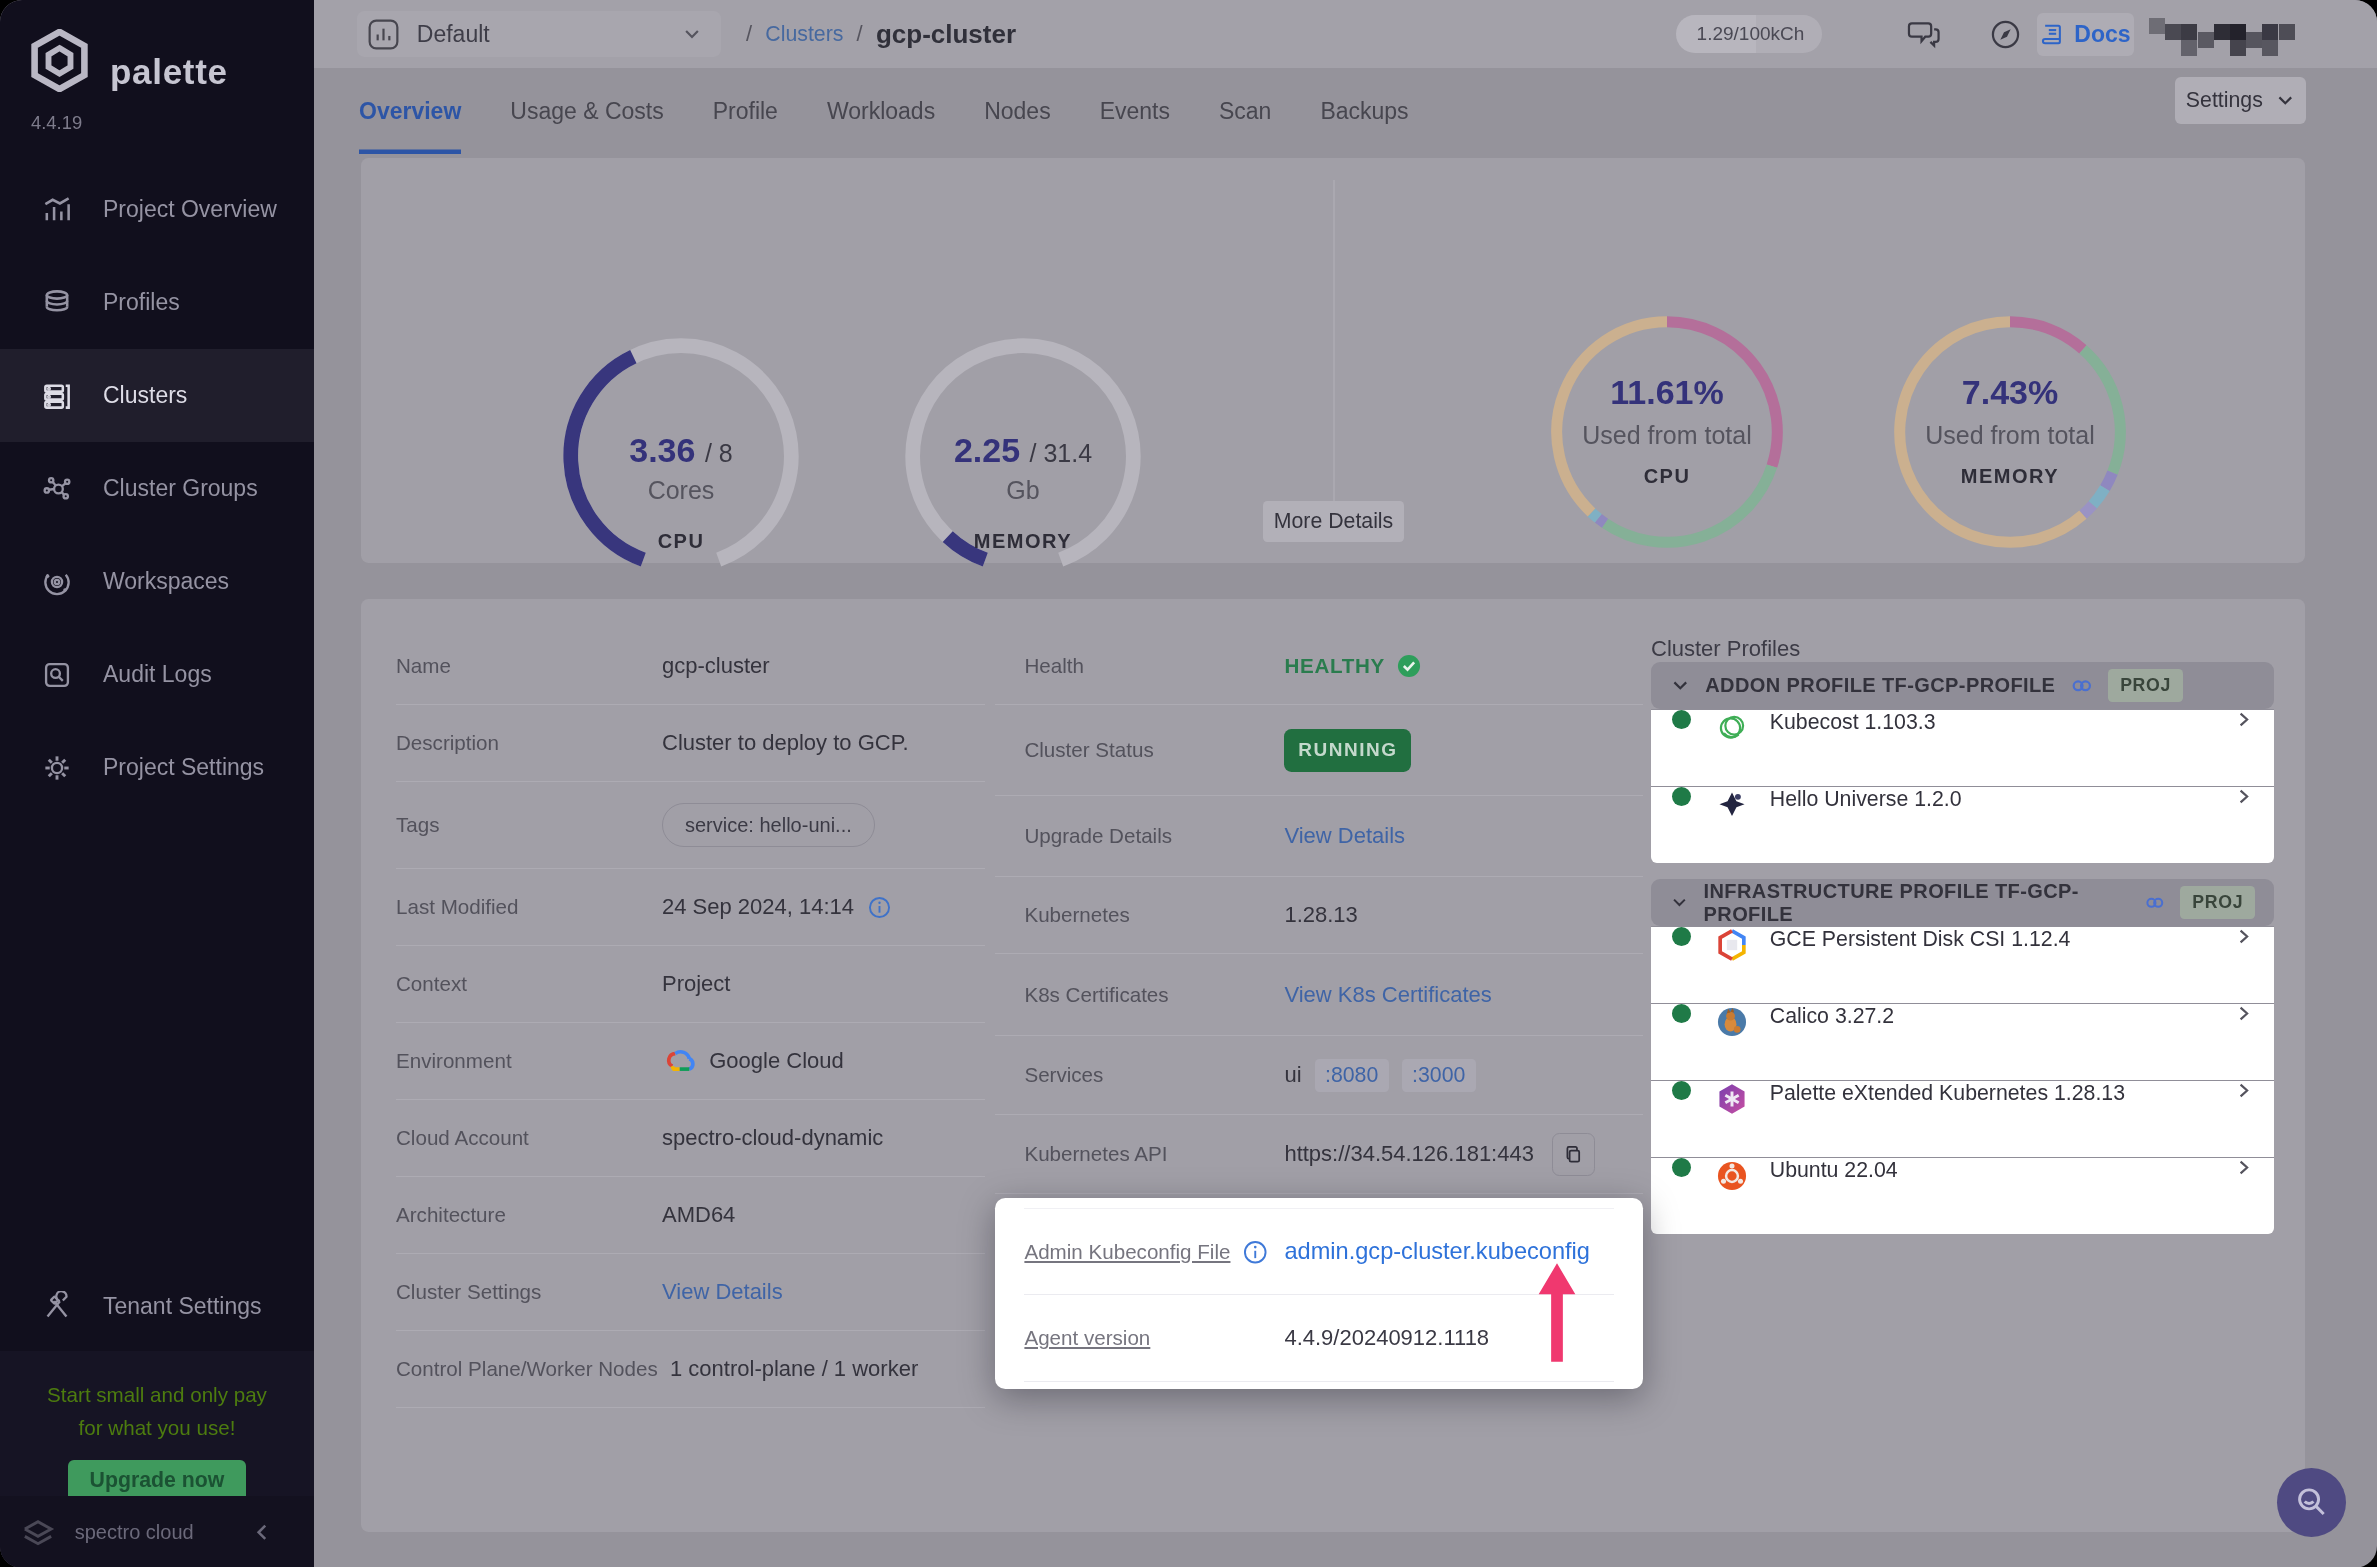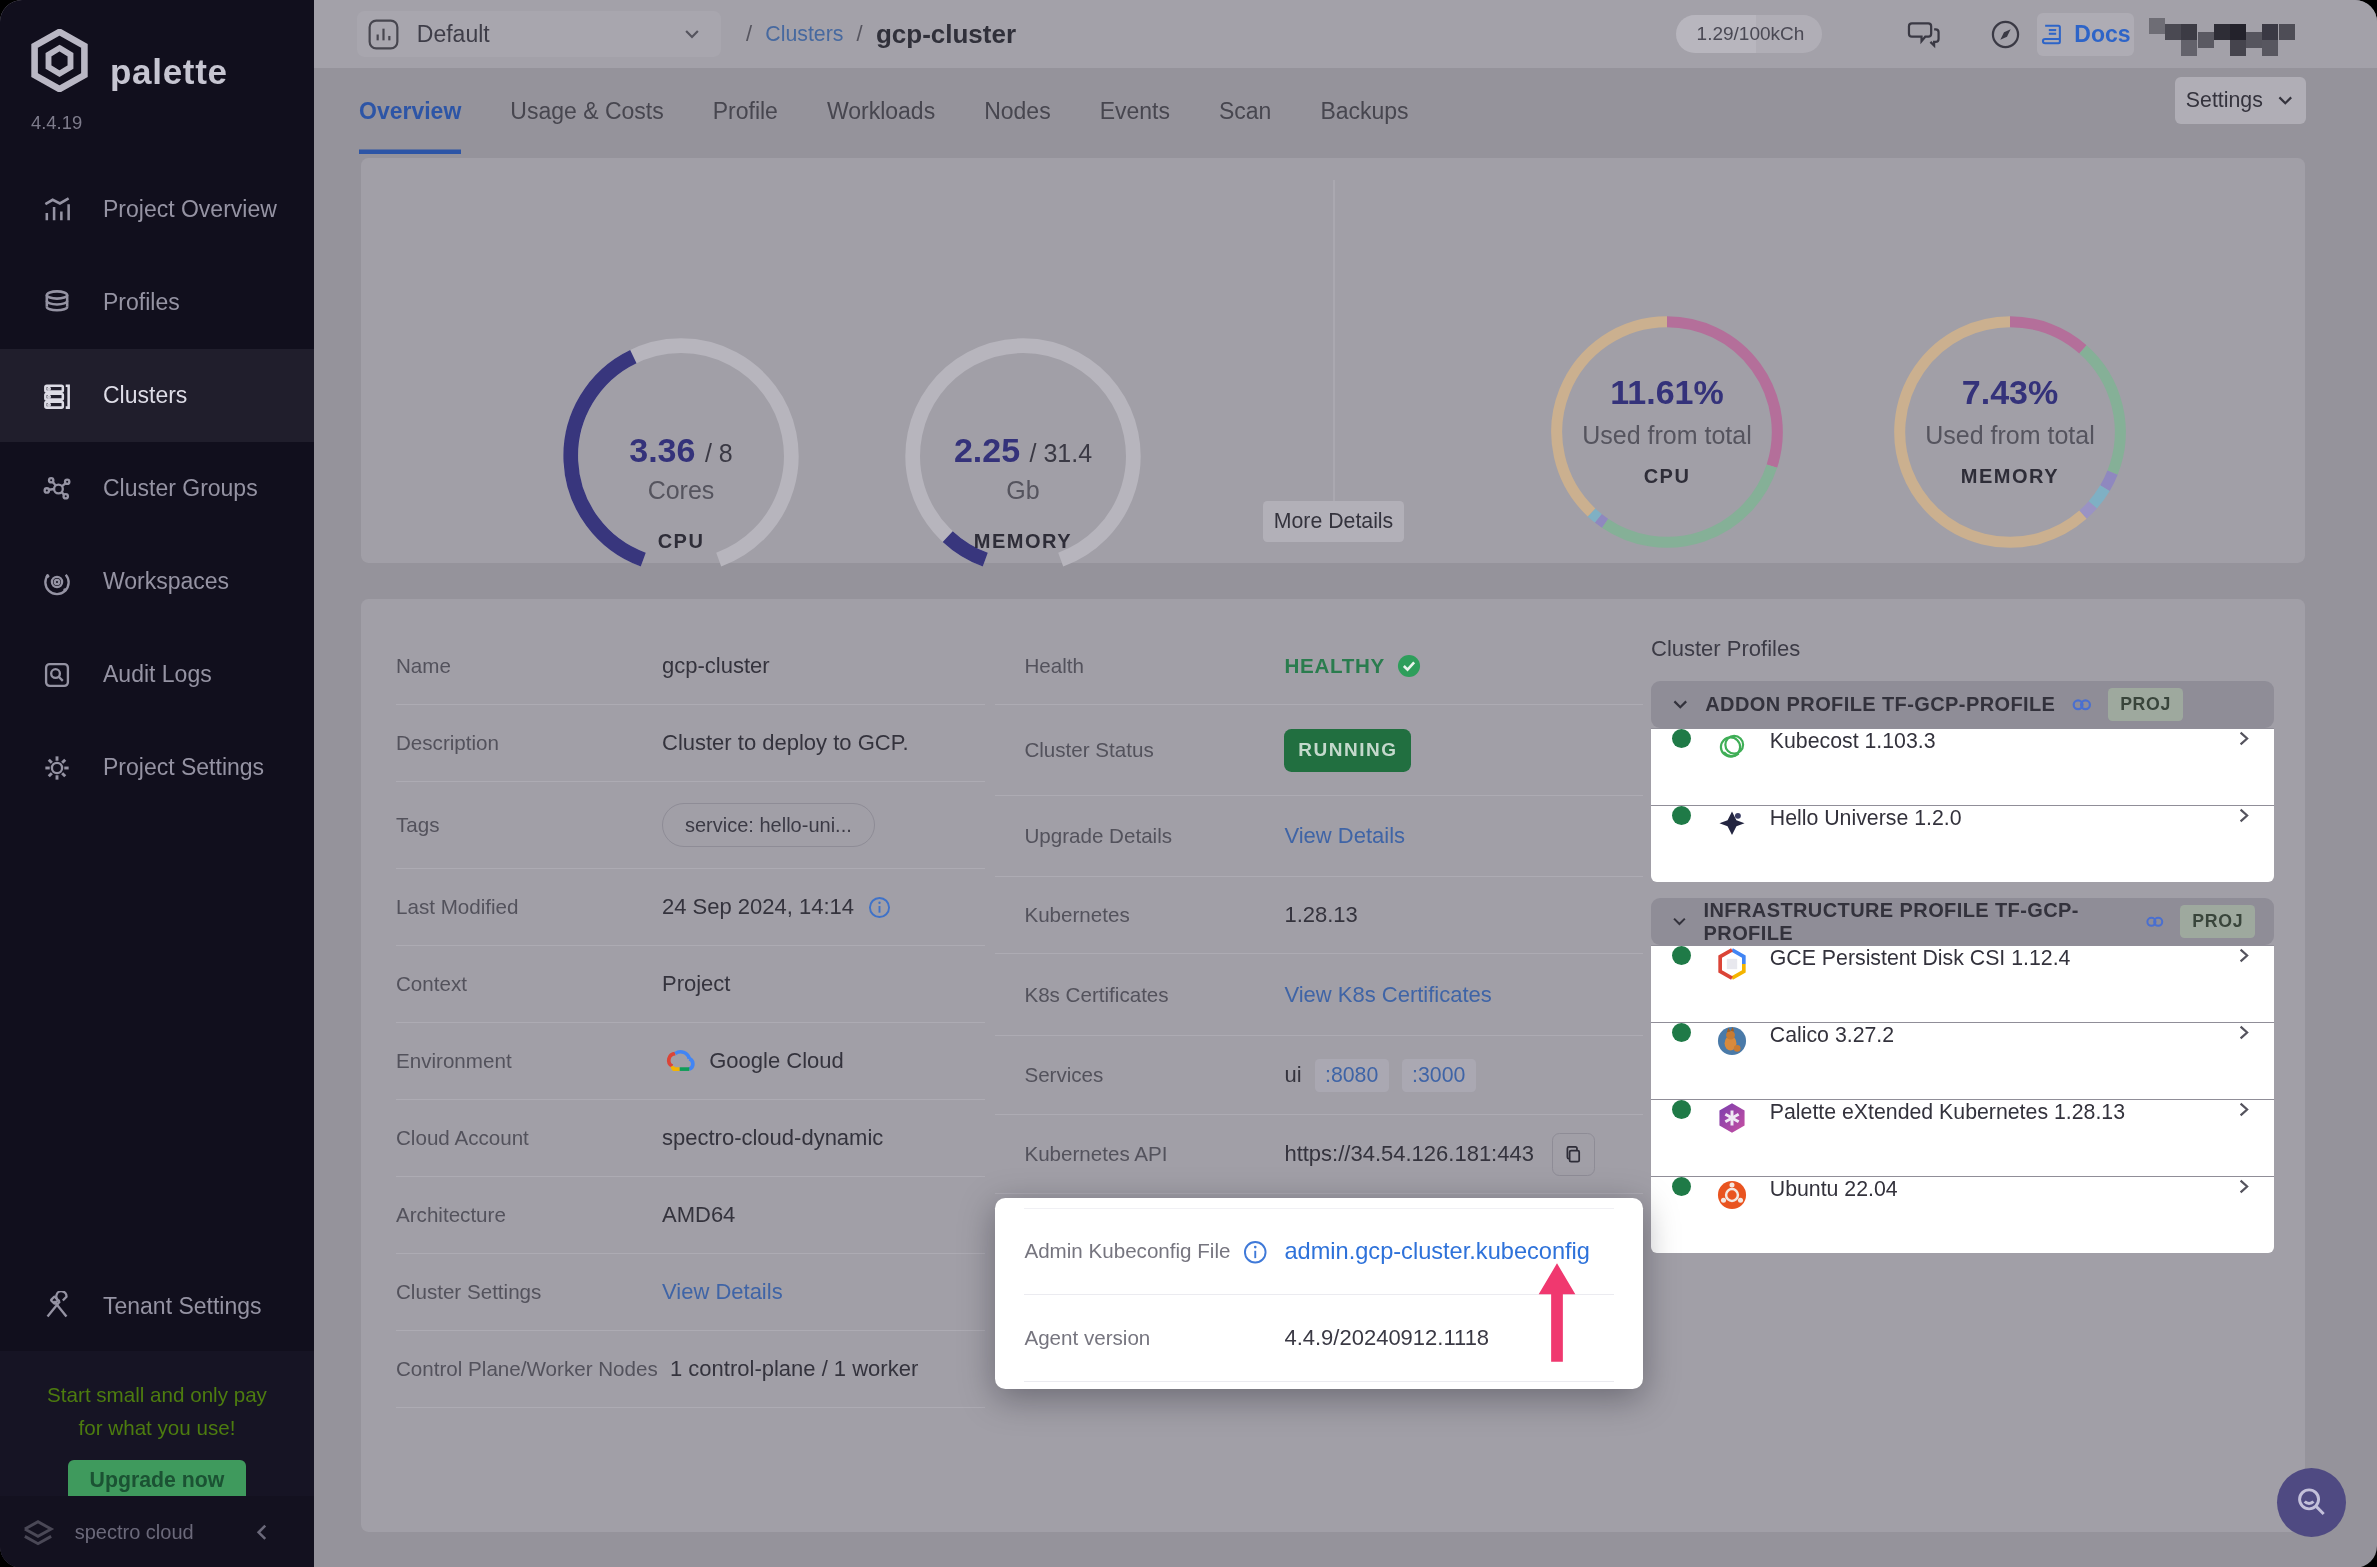--- a/index.html
+++ b/index.html
@@ -69,37 +69,37 @@
   .dvalue { font-size:22px; color:#34333d; display:flex; align-items:center; gap:13.2px; }
   .link { color:#3f64a6; cursor:pointer; }
   .tag-pill { height:44px; border:1.5px solid #8e8c96; border-radius:23.6px; padding:0 22px; display:flex; align-items:center; font-size:20px; color:#3b3a45; cursor:pointer; }
   .healthy { color:#2a7c4e; font-weight:700; letter-spacing:0.7px; font-size:20.6px; display:flex; align-items:center; gap:10.3px; }
   .run-badge { width:127px; height:43px; background:#216f40; border-radius:7.4px; color:#c4d9cc; font-size:19px; font-weight:600; letter-spacing:1.5px; display:flex; align-items:center; justify-content:center; cursor:default; }
   .port-chip { background:#aaa8b2; border-radius:4.4px; padding:4.4px 10.3px; color:#3f64a6; font-size:21.3px; cursor:pointer; }
   .copy-btn { width:43px; height:43px; border:1.5px solid #8e8c96; border-radius:7.4px; background:transparent; display:flex; align-items:center; justify-content:center; cursor:pointer; margin-left:4.4px; }
 
   
   .profiles { position:absolute; left:1290px; top:37px; width:623px; }
-  .prof-title { font-size:22px; color:#3c3b46; margin-bottom:19px; }
+  .prof-title { font-size:22px; color:#3c3b46; }
   .pgroup { border-radius:5.9px; overflow:hidden; margin-bottom:16px; }
   .pgroup-hd { height:47px; background:#8f8d97; display:flex; align-items:center; gap:14.7px; padding:0 19px; cursor:pointer;border-radius:9px; }
   .pgroup-hd .gname { font-size:20px; font-weight:600; color:#33323c; letter-spacing:0.4px; }
   .proj-badge { background:#9ea99e; border-radius:4.4px; padding:5.9px 11.8px; font-size:17.7px; font-weight:700; color:#39453b; letter-spacing:0.7px; }
   .pitem { height:77px; background:#ffffff; display:flex; align-items:flex-start; border-top:1.5px solid #908e98; cursor:pointer; position:relative; }
   .pitem:first-child { border-top:none; }
   .status-dot { width:19px; height:19px; border-radius:50%; background:#1f7a47; margin-left:20.6px; flex:0 0 auto; }
   .pitem .plogo { margin-left:23.6px; width:35px; height:35px; flex:0 0 auto; display:flex; align-items:center; justify-content:center; }
   .pitem .pname { margin-left:20.6px; font-size:21.3px; color:#33323c; }
   .pitem .chev-r { position:absolute; right:20.6px; color:#55545e; }
 
   
   .spotlight { position:absolute; left:995px; top:1198px; width:648px; height:191px; background:#ffffff; border-radius:10.3px; box-shadow:0 8.8px 35px rgba(10,10,20,0.35); z-index:50; padding:10.3px 29.4px 0; }
   .srow { display:flex; align-items:center; height:87px; border-bottom:1.5px solid #ebebf0; }
   .srow:first-child { border-top:1.5px solid #f0f0f4; }
-  .srow .dlabel { width:260px; flex:0 0 auto; font-size:20.6px; color:#76757f; display:flex; align-items:flex-start; gap:11.8px; }
+  .srow .dlabel { width:260px; flex:0 0 auto; font-size:20.6px; color:#76757f; display:flex; align-items:center; gap:11.8px;text-decoration:underline; }
   .s-link { font-size:23.6px; color:#2e72da; cursor:pointer; }
   .s-val { font-size:22px; color:#3a3944; }
   .arrow { position:absolute; left:1535px; top:1263px; z-index:60; }
 
   .fab { position:absolute; left:2277px; top:1468px; width:69px; height:69px; border-radius:50%; background:#4f4a82; display:flex; align-items:center; justify-content:center; cursor:pointer; z-index:40; }
 </style>
 </head>
 <body>
 
 <div class="window">

